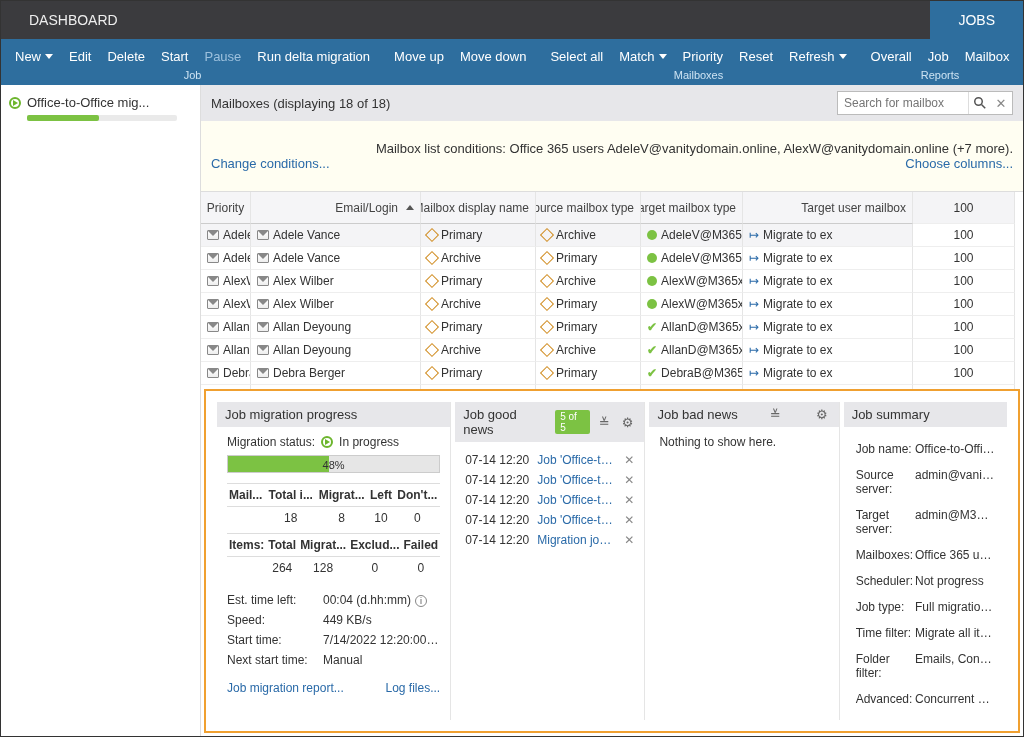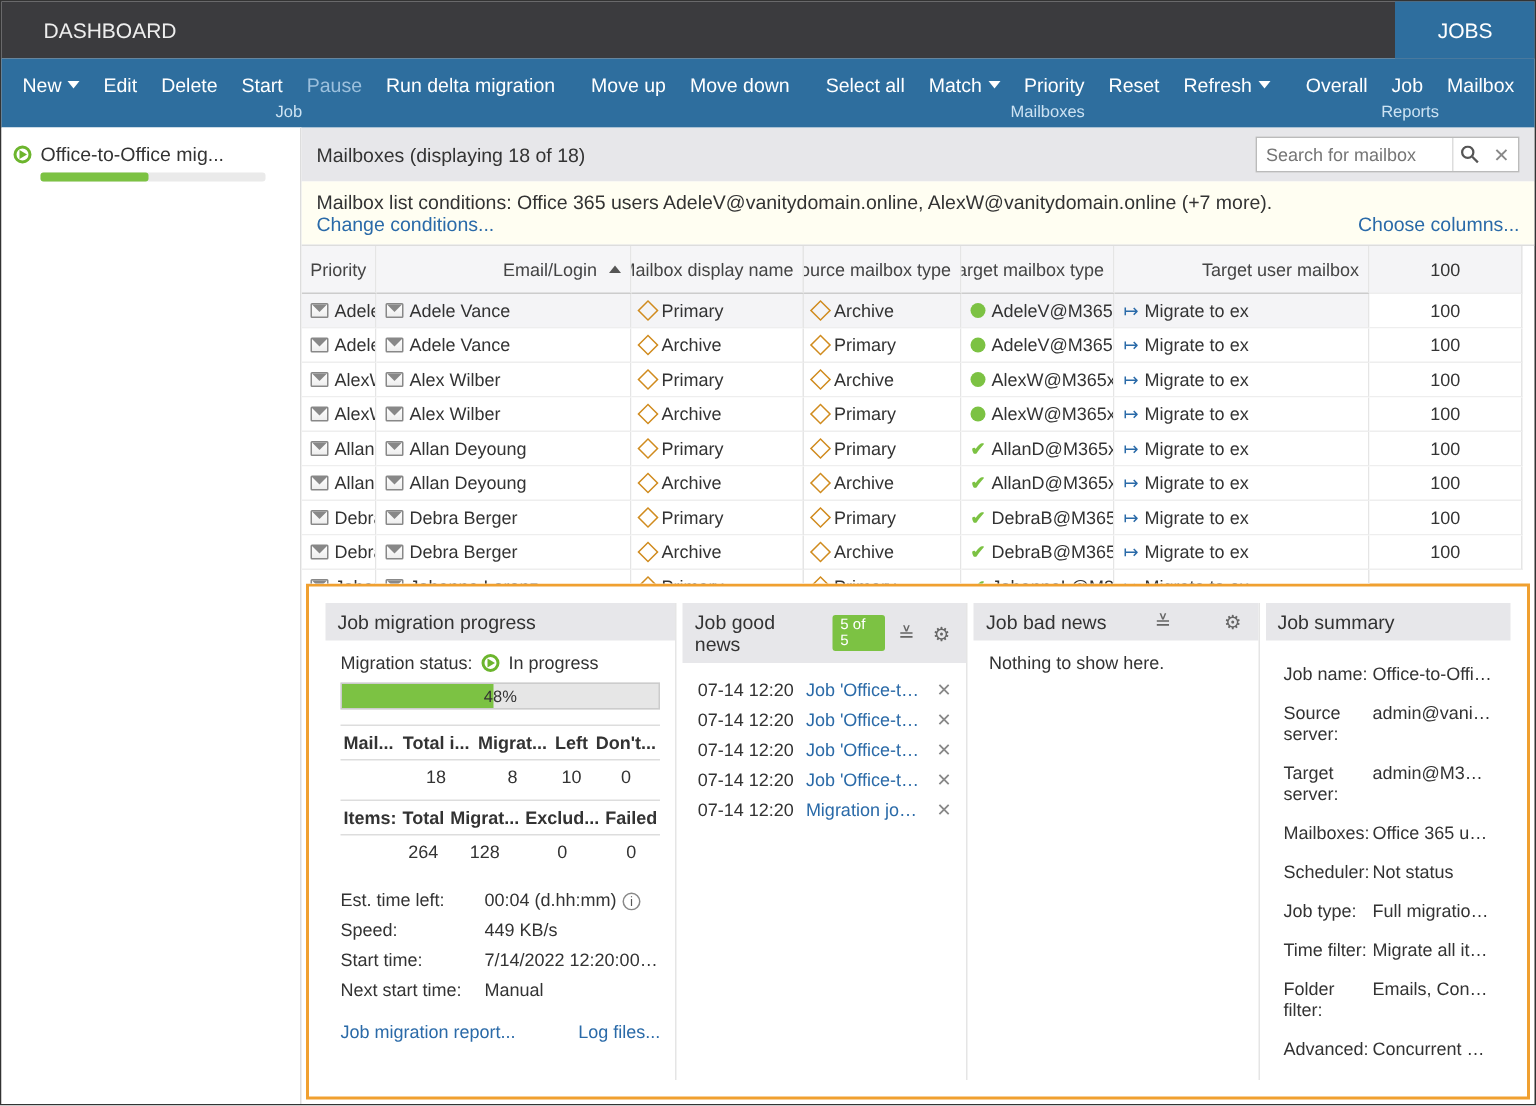--- a/index.html
+++ b/index.html
@@ -29,21 +29,21 @@
   .play-icon::after { content:''; position:absolute; left:2px; top:1px; width:0; height:0; border-top:3px solid transparent; border-bottom:3px solid transparent; border-left:5px solid #6cb52d;}
   .left-progress { height:6px; background:#eaeaea; border-radius:2px; margin-top:5px; margin-left:18px; width:150px; position:relative;}
   .left-progress-fill { height:100%; background:#7cc243; border-radius:2px;}
 
   .main { flex:1; display:flex; flex-direction:column; overflow:hidden; }
   .grid-header-bar { background:#e7e7ea; padding:6px 10px; display:flex; align-items:center; }
   .search-box { margin-left:auto; display:flex; align-items:center; border:1px solid #bbb; background:#fff;}
   .search-box input { border:none; padding:3px 6px; width:130px; font-size:12px; outline:none;}
   .search-btn { width:22px; height:22px; display:flex; align-items:center; justify-content:center; border-left:1px solid #ddd; color:#555; cursor:pointer;}
   .close-btn { width:22px; display:flex; align-items:center; justify-content:center; color:#888; cursor:pointer;}
-  .cond-bar { background:#fffef2; padding:6px 10px;}
+  .cond-bar { background:#fffef2; padding:20px 10px;text-align:right;}
   .cond-links { display:flex; justify-content:space-between;}
   .link { color:#2a6aa8; cursor:pointer;}
 
   
   .tbl-wrap { flex:1; overflow:hidden; border-top:1px solid #ddd; position:relative;}
   .tbl { display:grid; grid-template-columns: 50px 170px 115px 105px 102px 170px 102px; align-content:start;}
   .th, .td { border-right:1px solid #e5e5e5; border-bottom:1px solid #eee; padding:4px 6px; white-space:nowrap; overflow:hidden; text-overflow:ellipsis; font-size:12px; background:#fff; display:flex; align-items:center; gap:4px;}
   .th { background:#f5f5f7; border-bottom:1px solid #ccc; color:#444; height:32px; justify-content:center; text-align:center;}
   .th.left { justify-content:flex-end; text-align:left;}
   .th .sort-asc { width:0;height:0;border-left:4px solid transparent;border-right:4px solid transparent;border-bottom:5px solid #555; margin-left:4px;}
@@ -341,21 +341,21 @@
                   <tr>
                     <td>Target server:</td>
                     <td>admin@M365x...</td>
                   </tr>
                   <tr>
                     <td>Mailboxes:</td>
                     <td>Office 365 user...</td>
                   </tr>
                   <tr>
                     <td>Scheduler:</td>
-                    <td>Not status</td>
+                    <td>Not progress</td>
                   </tr>
                   <tr>
                     <td>Job type:</td>
                     <td>Full migration (...</td>
                   </tr>
                   <tr>
                     <td>Time filter:</td>
                     <td>Migrate all ite...</td>
                   </tr>
                   <tr>

